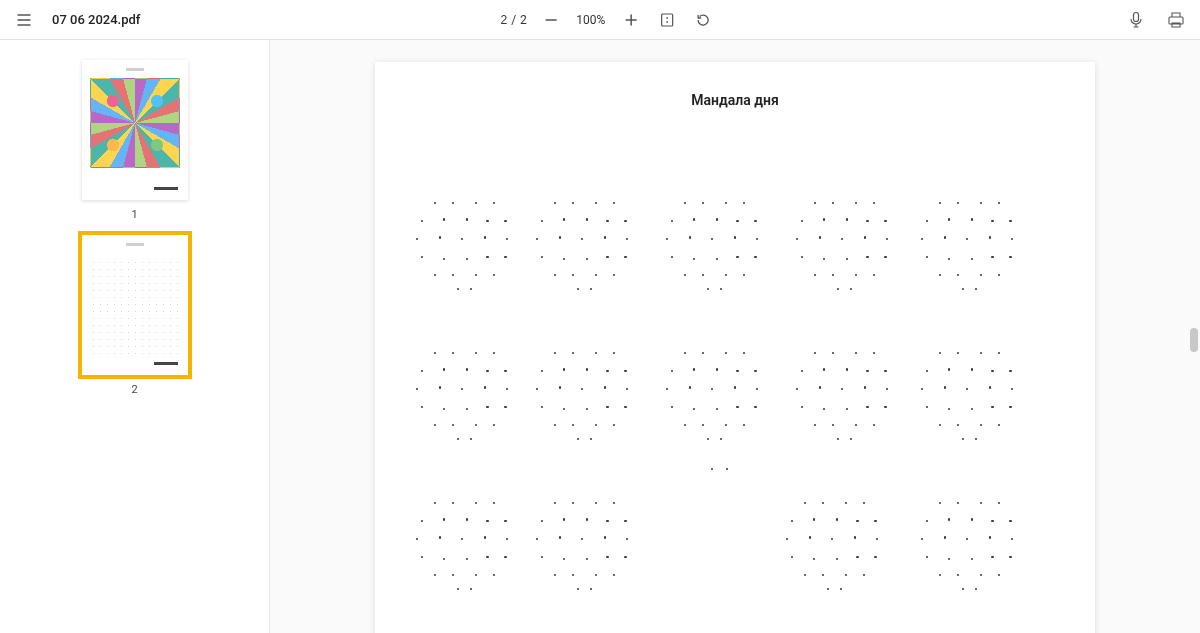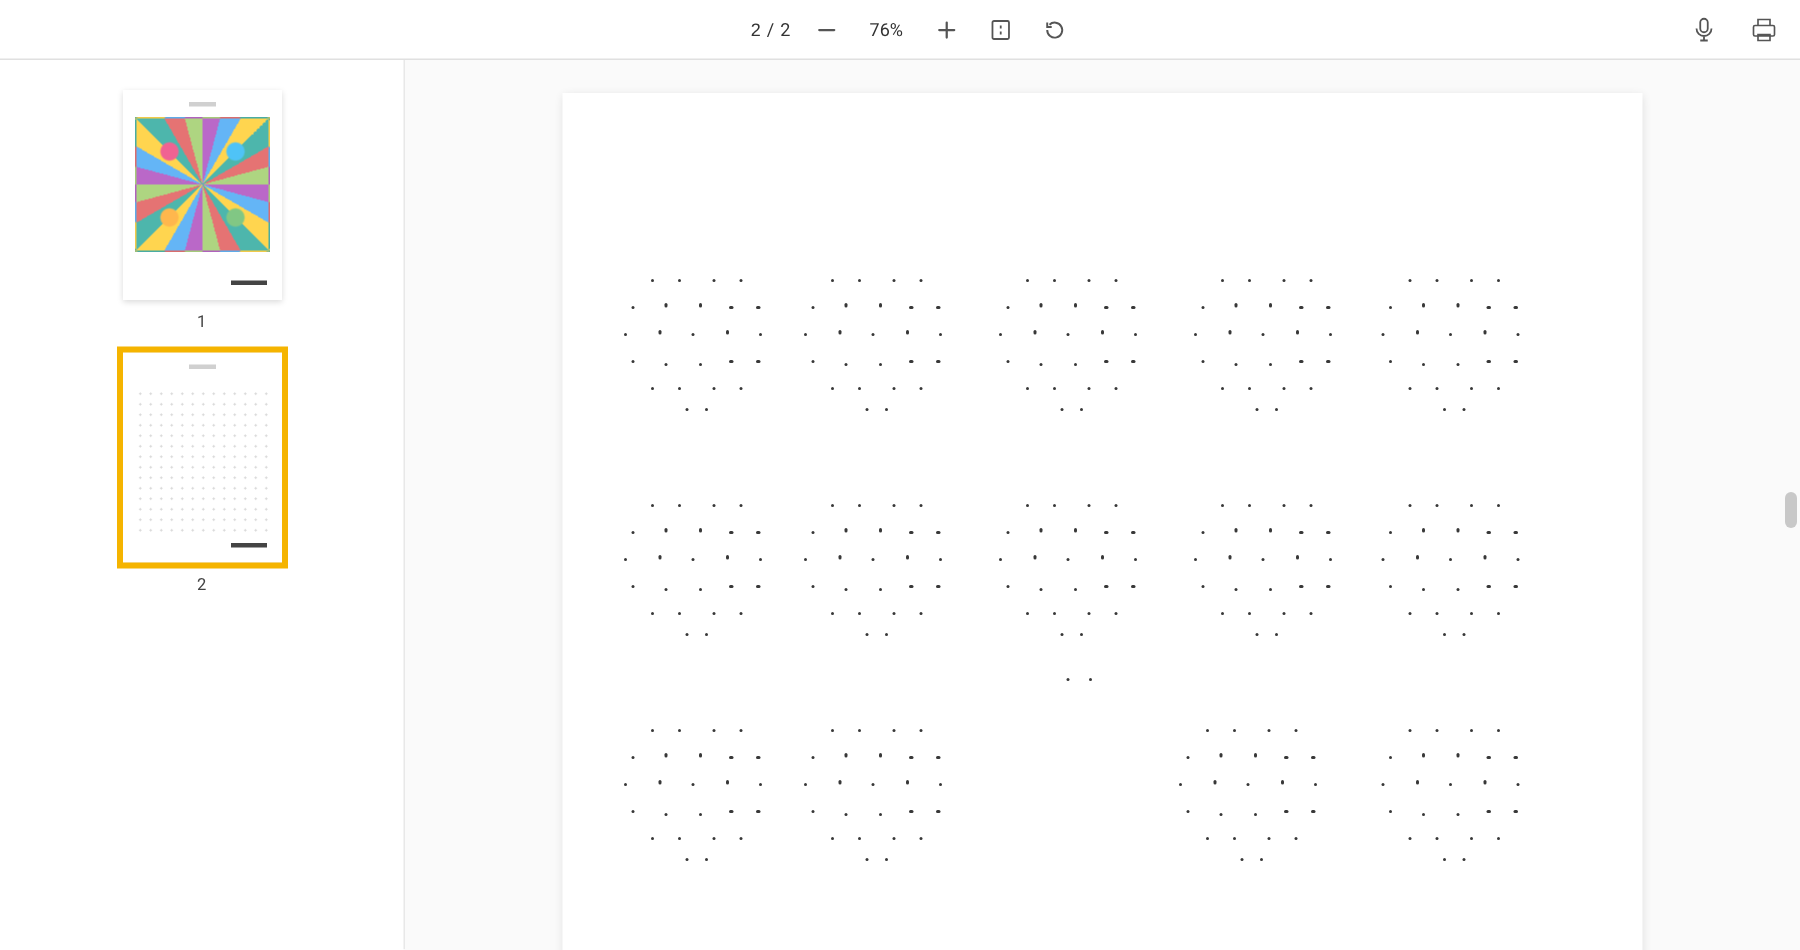--- a/index.html
+++ b/index.html
@@ -180,34 +180,42 @@
       width: 8px;
       height: 24px;
       background: #c8c8c8;
       border-radius: 4px;
     }
   </style>
 </head>
 <body>
 
 <div class="toolbar">
+  <div class="left">
+    <button class="icon-btn">
+      <svg width="16" height="16" viewBox="0 0 16 16">
+          <path d="M2 3h12M2 8h12M2 13h12" stroke="#555" stroke-width="1.5" stroke-linecap="round"></path>
+        </svg>
+    </button>
+    <span class="filename">07 06 2024.pdf</span>
+  </div>
 
   <div class="center">
     <div class="page-group">
       <input class="page-input" value="2" style="">
       <span>/</span>
       <span>2</span>
     </div>
     <div class="zoom-group">
       <button class="icon-btn">
         <svg width="14" height="14" viewBox="0 0 14 14">
             <path d="M2 7h10" stroke="#555" stroke-width="1.5" stroke-linecap="round"></path>
           </svg>
       </button>
-      <span class="zoom-label">76%</span>
+      <span class="zoom-label">100%</span>
       <button class="icon-btn">
         <svg width="14" height="14" viewBox="0 0 14 14">
             <path d="M2 7h10M7 2v10" stroke="#555" stroke-width="1.5" stroke-linecap="round"></path>
           </svg>
       </button>
     </div>
     <button class="icon-btn">
       <svg width="16" height="16" viewBox="0 0 16 16">
           <rect x="2.5" y="2" width="11" height="12" rx="1" stroke="#555" stroke-width="1.2" fill="none"></rect>
           <path d="M8 5v2M8 9v2" stroke="#555" stroke-width="1.2"></path>
@@ -251,20 +259,21 @@
         <div class="bar-top"></div>
         <div class="dots-mini"></div>
         <div class="bar-bottom"></div>
       </div>
       <div class="thumb-label">2</div>
     </div>
   </div>
 
   <div class="viewer">
     <div class="page">
+      <div class="page-title">Мандала дня</div>
       <div class="dot-area" id="dot-area">
           <div class="dot" style="left: 23px; top: 24px;"></div>
           <div class="dot" style="left: 41px; top: 24px;"></div>
           <div class="dot" style="left: 63.5px; top: 24px;"></div>
           <div class="dot" style="left: 81.5px; top: 24px;"></div>
           <div class="dot" style="left: 9.5px; top: 42px;"></div>
           <div class="dot" style="left: 32px; top: 40.2px;"></div>
           <div class="dot" style="left: 54.5px; top: 40.2px;"></div>
           <div class="dot" style="left: 75.2px; top: 42px;"></div>
           <div class="dot" style="left: 93.2px; top: 42px;"></div>

